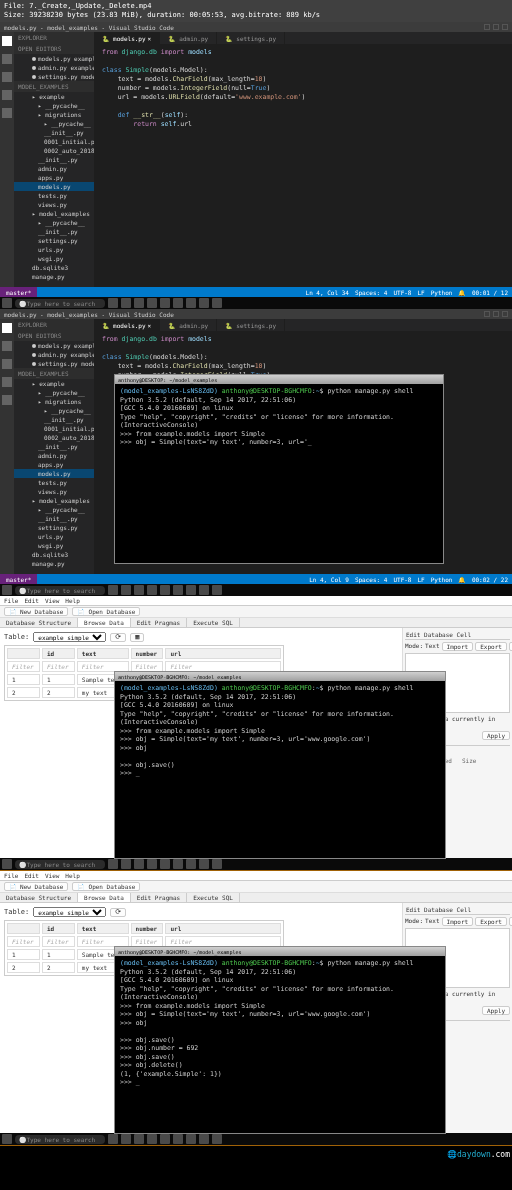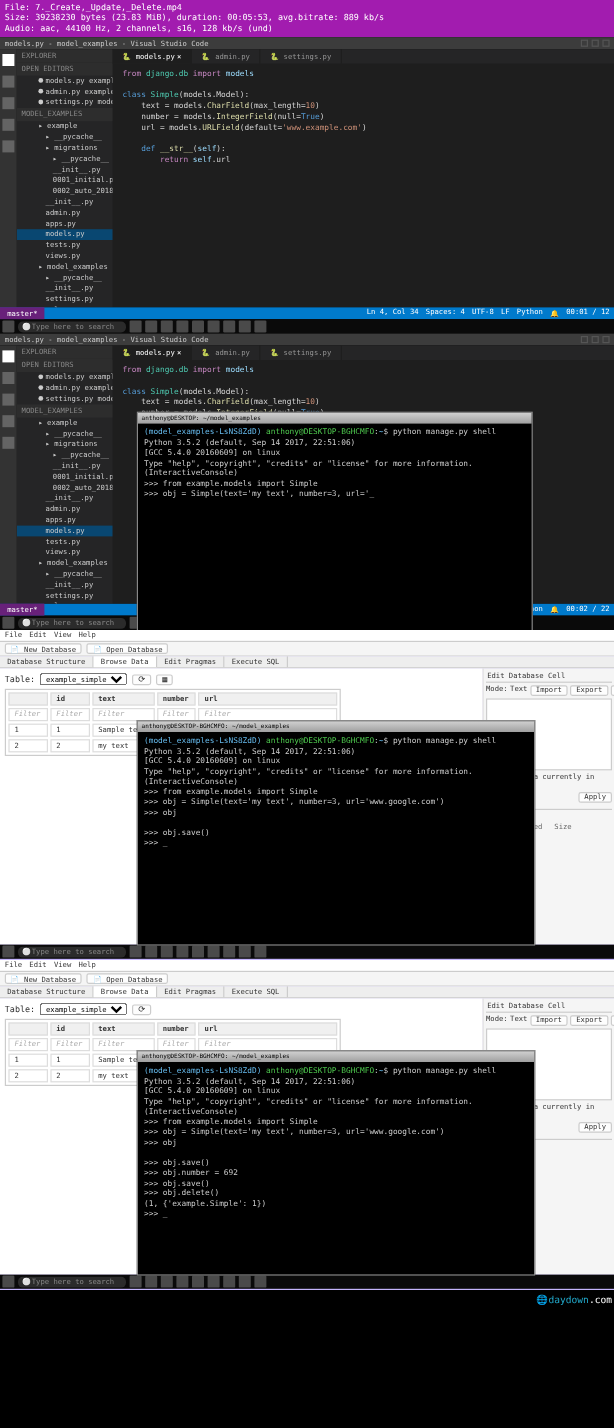--- a/index.html
+++ b/index.html
@@ -1,22 +1,22 @@
 <!DOCTYPE html>
 <html><head>
 <meta charset="utf-8">
 <style>
 * { margin:0; padding:0; box-sizing:border-box; font-family:Consolas,monospace; }
 body { background:#000; width:512px; font-size:7px; color:#ccc; }
-.ffmpeg { color:#fff; background:#a21caf; padding:2px 4px; line-height:9px; }
+.ffmpeg { color:#fff; background:#404040; padding:2px 4px; line-height:9px; }
 .pane { position:relative; }
 .titlebar { background:#3c3c3c; height:10px; display:flex; align-items:center; padding:0 4px; font-size:6px; color:#ccc; }
 .titlebar .dots { margin-left:auto; display:flex; gap:3px; }
 .dot { width:6px; height:6px; border:1px solid #555; }
-.vsc { display:flex; background:#1e1e1e; height:215px; }
+.vsc { display:flex; background:#1e1e1e; height:255px; }
 .activity { width:14px; background:#333; display:flex; flex-direction:column; align-items:center; padding-top:4px; gap:8px; }
 .act-icon { width:10px; height:10px; background:#858585; opacity:.6; }
 .act-icon.active { opacity:1; background:#fff; }
 .sidebar { width:80px; background:#252526; color:#bbb; overflow:hidden; }
 .sb-sec { padding:2px 4px; font-size:6px; text-transform:uppercase; color:#888; background:#2d2d2d; }
 .sb-item { padding:1px 4px 1px 18px; font-size:6px; color:#ccc; white-space:nowrap; overflow:hidden; }
 .sb-item.indent1 { padding-left:24px; }
 .sb-item.indent2 { padding-left:30px; }
 .sb-item.sel { background:#094771; }
 .sb-circle { display:inline-block; width:4px; height:4px; border-radius:50%; background:#ccc; margin-right:2px; vertical-align:middle; }
@@ -32,21 +32,21 @@
 .status-r { margin-left:auto; display:flex; gap:6px; }
 .taskbar { height:12px; background:#0a0a0a; display:flex; align-items:center; gap:3px; padding:0 2px; }
 .tb-search { width:90px; height:9px; background:#2b2b2b; border-radius:4px; font-size:6px; color:#888; padding:0 4px; display:flex; align-items:center; }
 .tb-icon { width:10px; height:10px; background:#4a4a4a; border-radius:1px; }
 .tb-time { margin-left:auto; font-size:5px; color:#fff; }
 .term-overlay { position:absolute; background:#000; border:1px solid #888; }
 .term-head { background:linear-gradient(#d0d0d0,#a0a0a0); height:9px; font-size:5px; color:#000; padding:0 3px; display:flex; align-items:center; }
 .term-body { padding:3px 5px; font-size:6.5px; line-height:8.5px; white-space:pre; color:#ccc; }
 .t-green { color:#4ec94e; } .t-cyan { color:#6be; }
 .watermark { position:absolute; top:50%; left:50%; transform:translate(-50%,-50%); font-size:18px; font-weight:bold; color:#29c5f6; text-shadow:1px 1px 0 #0a0, -1px -1px 0 #088; pointer-events:none; }
-.dblite { background:#c4b5fd; color:#333; }
+.dblite { background:#a16207; color:#333; }
 .dbl-menu { background:#fff; border-bottom:1px solid #ccc; height:10px; font-size:6px; padding:0 4px; display:flex; align-items:center; gap:6px; }
 .dbl-tool { background:#f5f5f5; border-bottom:1px solid #ddd; height:12px; display:flex; align-items:center; padding:0 4px; gap:4px; font-size:6px; }
 .dbl-btn { border:1px solid #ccc; background:#fdfdfd; padding:0 4px; height:9px; display:flex; align-items:center; border-radius:2px; }
 .dbl-tabs { display:flex; background:#eee; height:10px; border-bottom:1px solid #ccc; }
 .dbl-tab { padding:0 6px; font-size:6px; border-right:1px solid #ccc; display:flex; align-items:center; }
 .dbl-tab.active { background:#fff; }
 .dbl-body { display:flex; height:230px; }
 .dbl-main { flex:1; background:#fff; padding:4px; position:relative; }
 .dbl-side { width:110px; background:#f5f5f5; border-left:1px solid #ddd; padding:2px; font-size:6px; }
 .tgrid { border:1px solid #ccc; font-size:6px; }
@@ -55,21 +55,20 @@
 .footer { position:relative; height:14px; background:#000;padding-left:45px; }
 .footer-r { position:absolute; right:2px; bottom:1px; font-size:8px; color:#fff; }
 .footer-r .blue { color:#2ac; }
 </style>
 </head>
 <body>
 
 <div class="ffmpeg">
   <div>File: 7._Create,_Update,_Delete.mp4</div>
   <div>Size: 39238230 bytes (23.83 MiB), duration: 00:05:53, avg.bitrate: 889 kb/s</div>
-  <div>Audio: aac, 44100 Hz, 2 channels, s16, 128 kb/s (und)</div>
 </div>
 
 <div class="pane">
   <div class="titlebar">
     <span>models.py - model_examples - Visual Studio Code</span>
     <div class="dots">
       <div class="dot"></div>
       <div class="dot"></div>
       <div class="dot"></div>
     </div>

